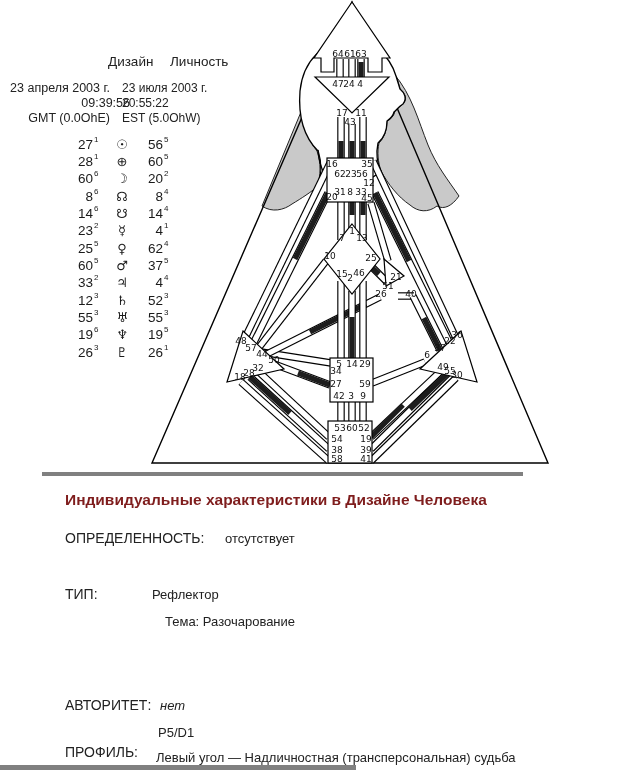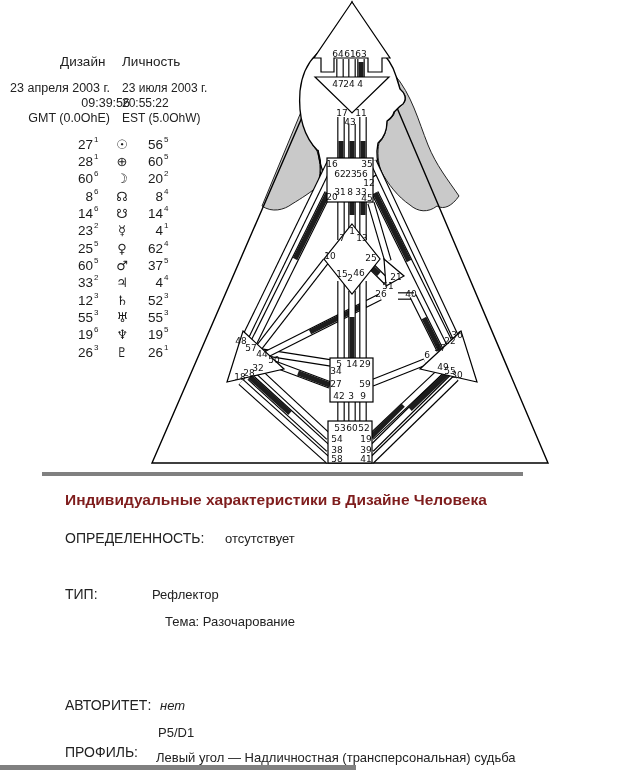--- a/index.html
+++ b/index.html
@@ -1,20 +1,20 @@
 <!DOCTYPE html>
 <html><head>
 <meta charset="utf-8">
 <style>
   html,body{margin:0;padding:0;background:#fff;}
   #stage{position:relative;width:625px;height:770px;background:#fff;overflow:hidden;
          font-family:"Liberation Sans",sans-serif;color:#1a1a1a;}
   .abs{position:absolute;}
   
-  .hdr{font-size:13.5px;color:#222;}
+  .hdr{font-size:13.5px;color:#222;margin-left:48px;}
   .dcol{width:110px;text-align:right;font-size:12.5px;color:#222;}
   .pcol{width:115px;text-align:left;font-size:12px;color:#222;}
   .prow{position:absolute;left:0;width:200px;height:17px;}
   .prow .dnum{position:absolute;left:40px;width:53px;text-align:right;font-size:13.5px;}
   .prow .dsup{position:absolute;left:94px;top:-2px;font-size:8px;}
   .prow .sym{position:absolute;left:110px;width:24px;text-align:center;font-size:13px;
              font-family:"DejaVu Sans",sans-serif;}
   .prow .pnum{position:absolute;left:128px;width:35px;text-align:right;font-size:13.5px;}
   .prow .psup{position:absolute;left:164px;top:-2px;font-size:8px;}
   

